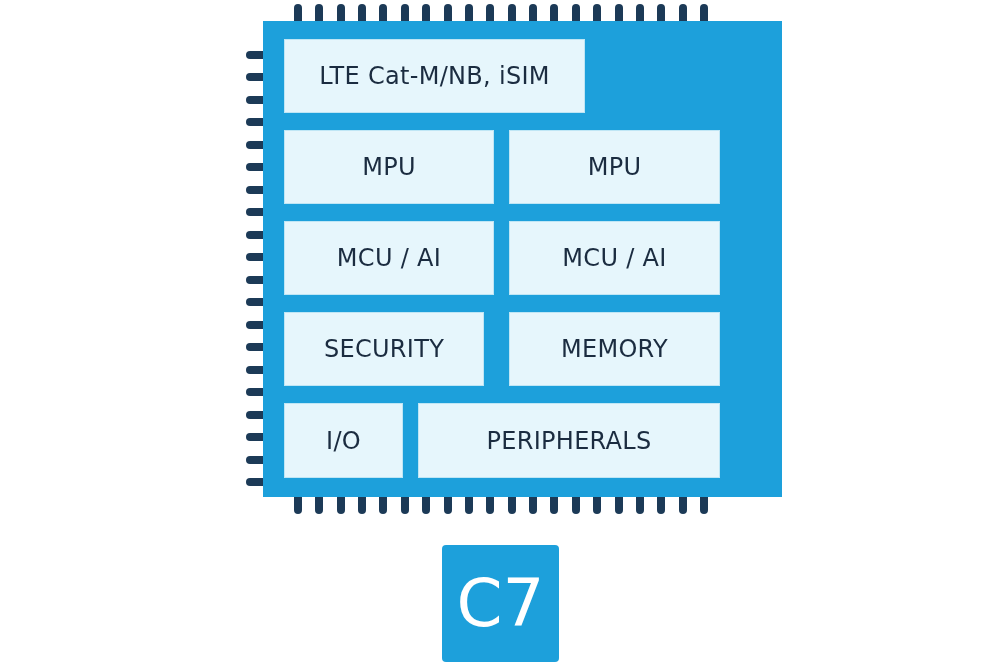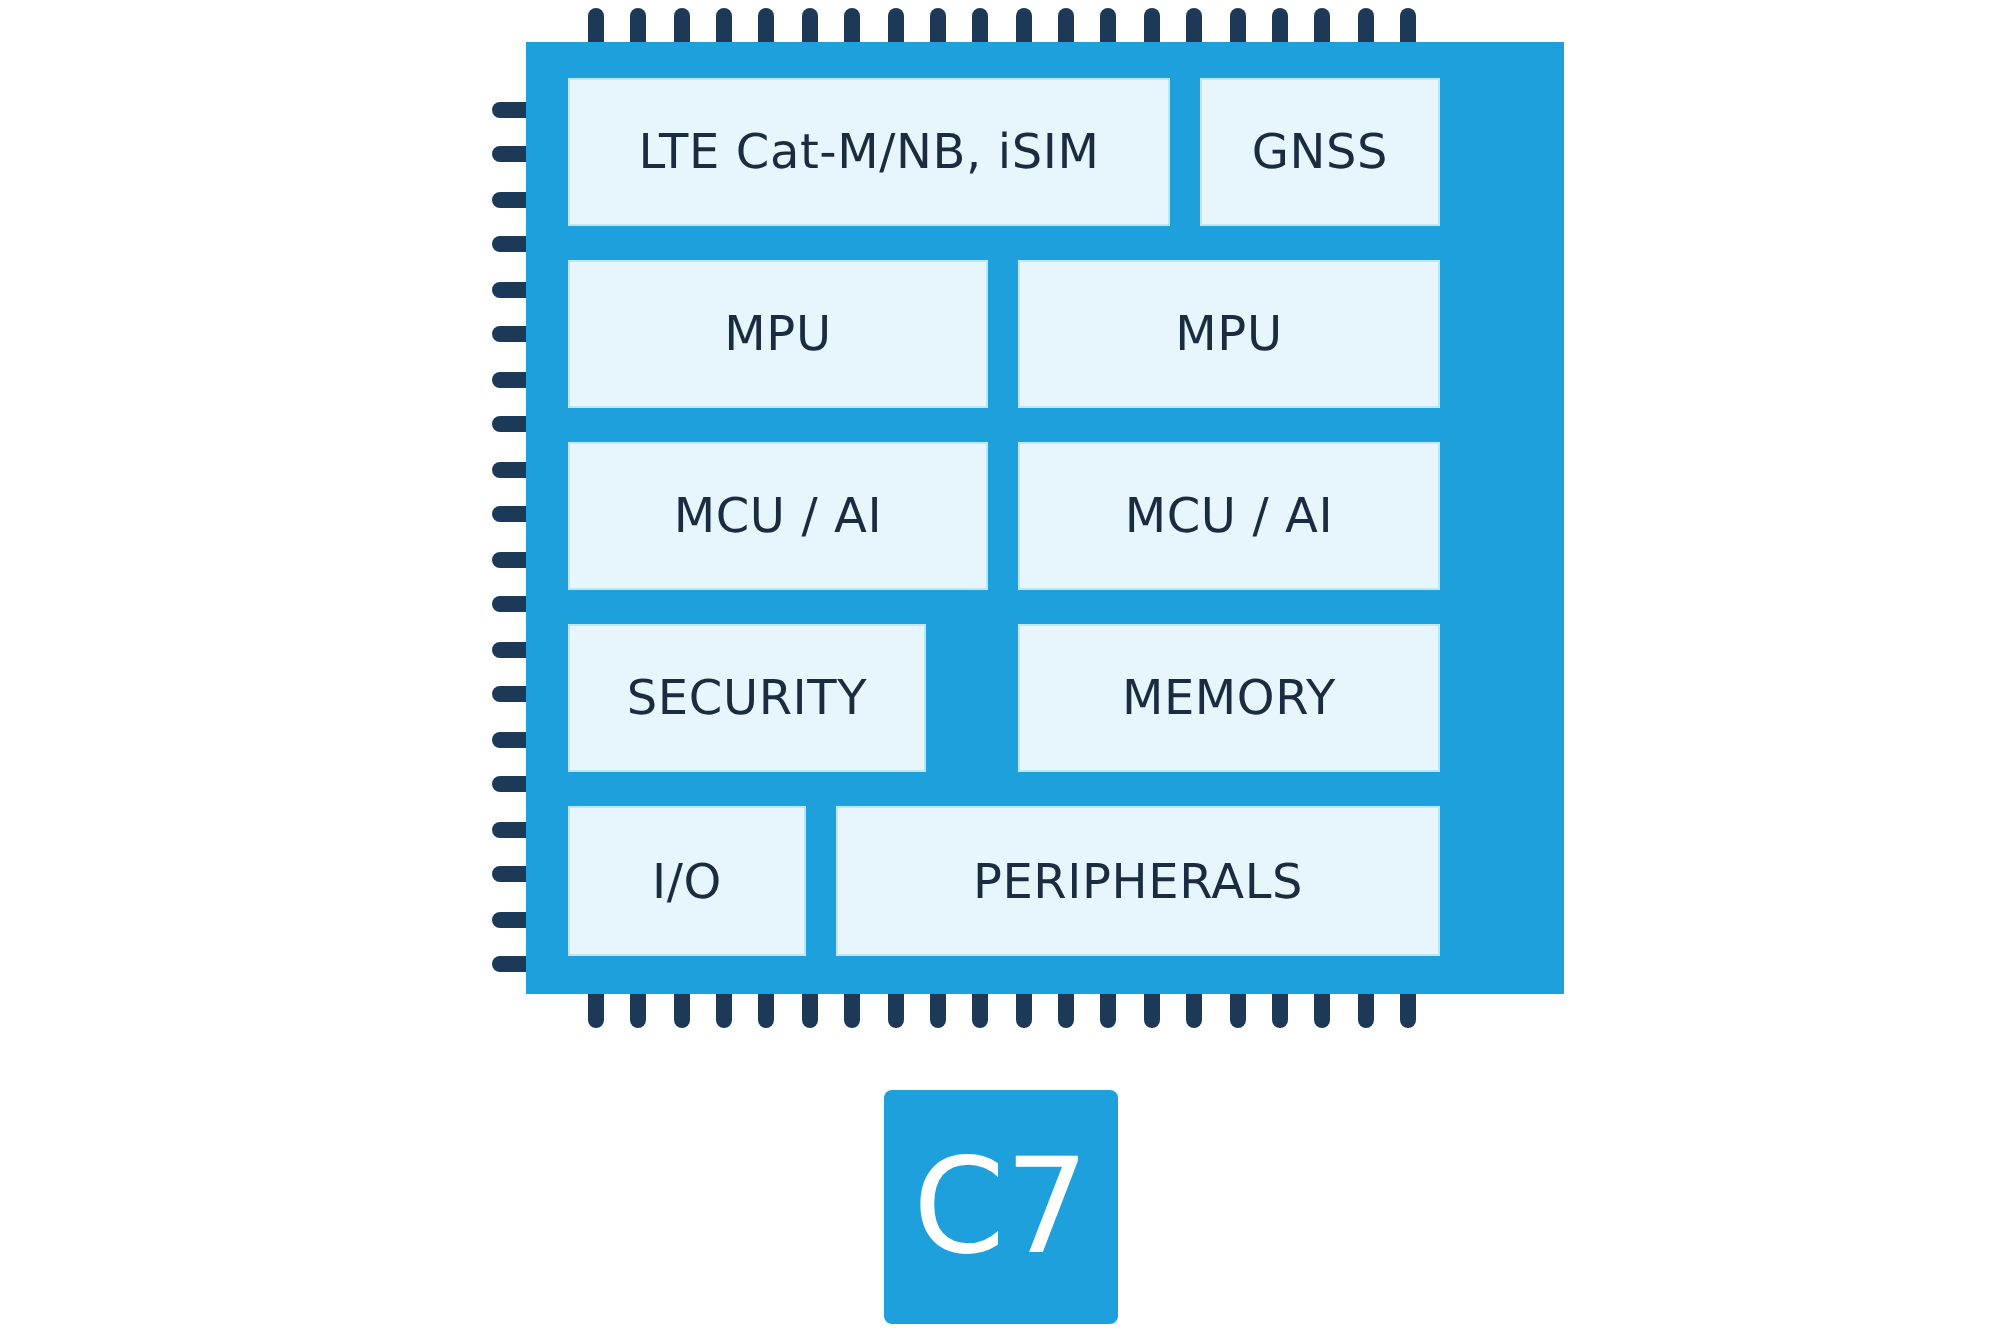--- a/index.html
+++ b/index.html
@@ -39,39 +39,36 @@
 
 <div id="pins-top" class="pins"></div>
 <div id="pins-bottom" class="pins"></div>
 <div id="pins-left" class="pins"></div>
 <div id="pins-right" class="pins"></div>
 
 <div id="chip" style="z-index: 2;">
   <div class="block" style="left:21px;top:18px;width:301px;height:74px;">
     <span>LTE Cat-M/NB, iSIM</span>
   </div>
-  <div class="block" style="left:337px;top:18px;width:120px;height:74px;">
-    <span>GNSS</span>
-  </div>
 
   <div class="block" style="left:21px;top:109px;width:210px;height:74px;">
     <span>MPU</span>
   </div>
   <div class="block" style="left:246px;top:109px;width:211px;height:74px;">
     <span>MPU</span>
   </div>
 
   <div class="block" style="left:21px;top:200px;width:210px;height:74px;">
     <span>MCU / AI</span>
   </div>
   <div class="block" style="left:246px;top:200px;width:211px;height:74px;">
     <span>MCU / AI</span>
   </div>
 
-  <div class="block" style="left:21px;top:291px;width:179px;height:74px;">
+  <div class="block" style="left:21px;top:291px;width:200px;height:74px;">
     <span>SECURITY</span>
   </div>
   <div class="block" style="left:246px;top:291px;width:211px;height:74px;">
     <span>MEMORY</span>
   </div>
 
   <div class="block" style="left:155px;top:382px;width:302px;height:75px;">
     <span>PERIPHERALS</span>
   </div>
   <div class="block" style="left:21px;top:382px;width:119px;height:75px;">

